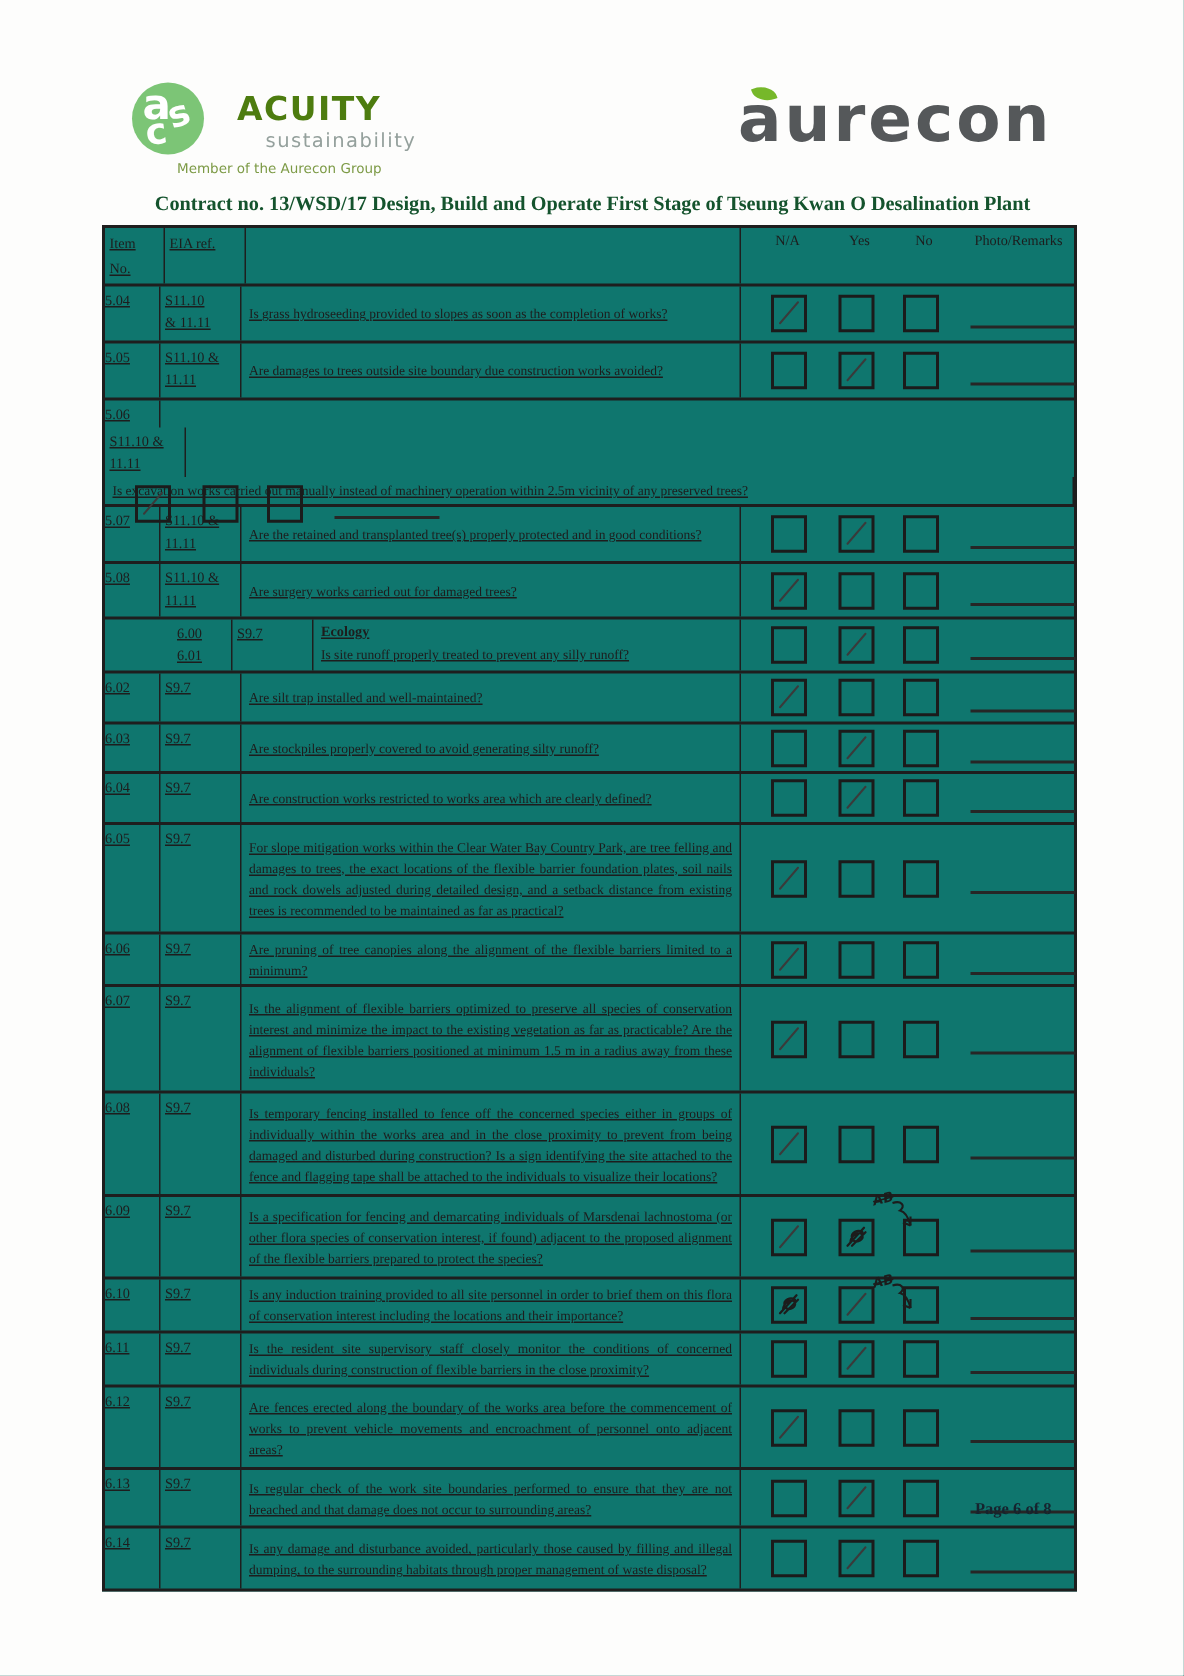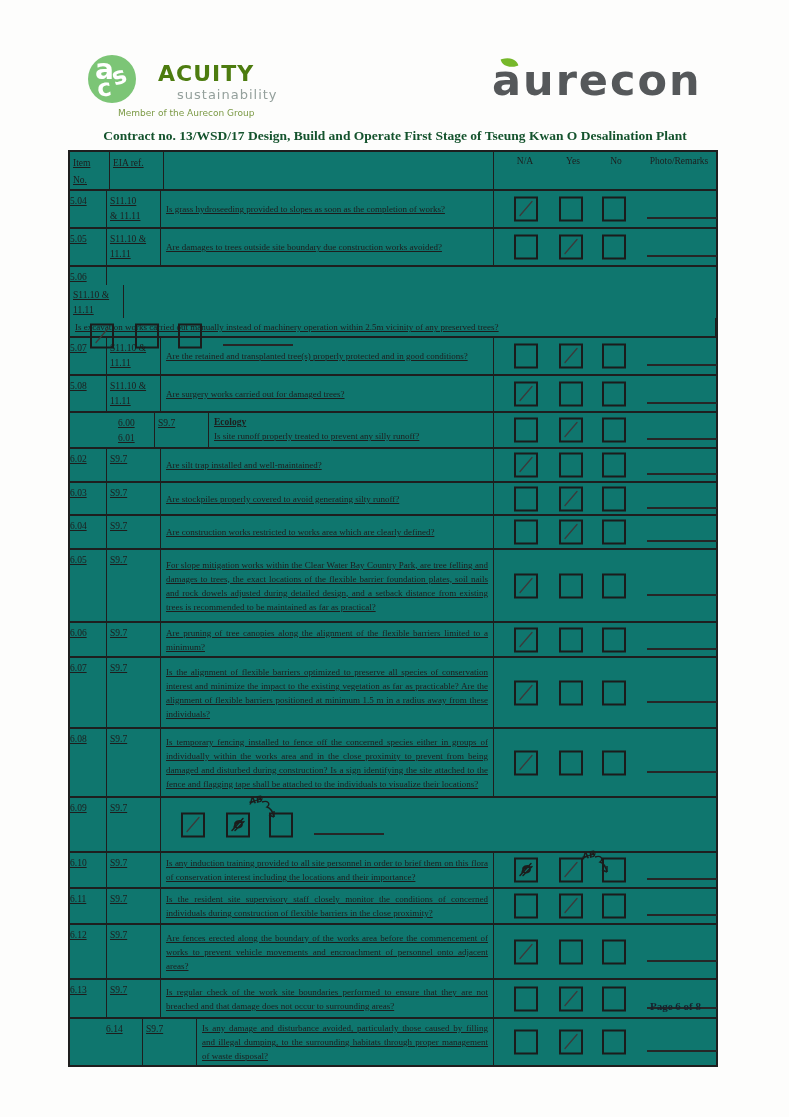--- a/index.html
+++ b/index.html
@@ -401,20 +401,23 @@
     </div>
   </div>
 
   <div class="row" style="min-height: 53px;">
     <div class="c-item">
             <span class="ln">6.09</span>
           </div>
     <div class="c-eia">
             <span class="ln">S9.7</span>
           </div>
+    <div class="c-q">
+            <div class="q-text">Is a specification for fencing and demarcating individuals of Marsdenai lachnostoma (or other flora species of conservation interest, if found) adjacent to the proposed alignment of the flexible barriers prepared to protect the species?</div>
+          </div>
     <div class="c-ck">
       <span class="cb cb-na">
               <svg viewBox="0 0 20 21">
                 <line x1="4" y1="17" x2="16" y2="3" stroke="#3a3a3a" stroke-width="1.3" stroke-linecap="round"></line>
               </svg>
             </span>
       <span class="cb cb-yes">
               <svg viewBox="0 0 20 21">
                 <path d="M6 14 C6 8 13 6 14 9 C15 13 8 15 7 11 C6 7 11 5 14 7 M4 16 L15 4 M7 16 L16 7" fill="none" stroke="#1c1c1c" stroke-width="1.5" stroke-linecap="round"></path>
               </svg>
@@ -523,21 +526,21 @@
       <span class="cb cb-yes">
               <svg viewBox="0 0 20 21">
                 <line x1="4" y1="17" x2="16" y2="3" stroke="#3a3a3a" stroke-width="1.3" stroke-linecap="round"></line>
               </svg>
             </span>
       <span class="cb cb-no"></span>
       <span class="remark"></span>
     </div>
   </div>
 
-  <div class="row" style="min-height: 40px; padding-left: 36px;">
+  <div class="row" style="min-height: 40px;">
     <div class="c-item">
             <span class="ln">6.14</span>
           </div>
     <div class="c-eia">
             <span class="ln">S9.7</span>
           </div>
     <div class="c-q">
             <div class="q-text">Is any damage and disturbance avoided, particularly those caused by filling and illegal dumping, to the surrounding habitats through proper management of waste disposal?</div>
           </div>
     <div class="c-ck">

